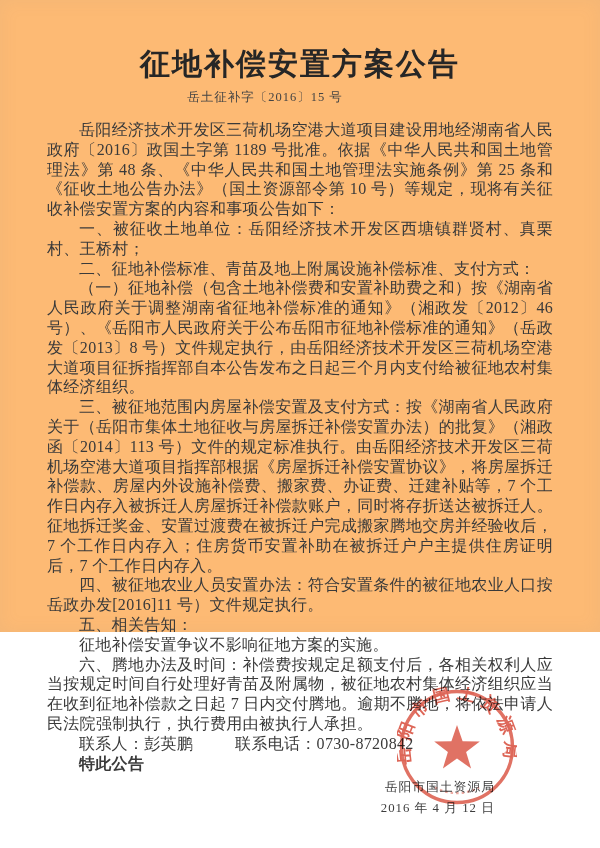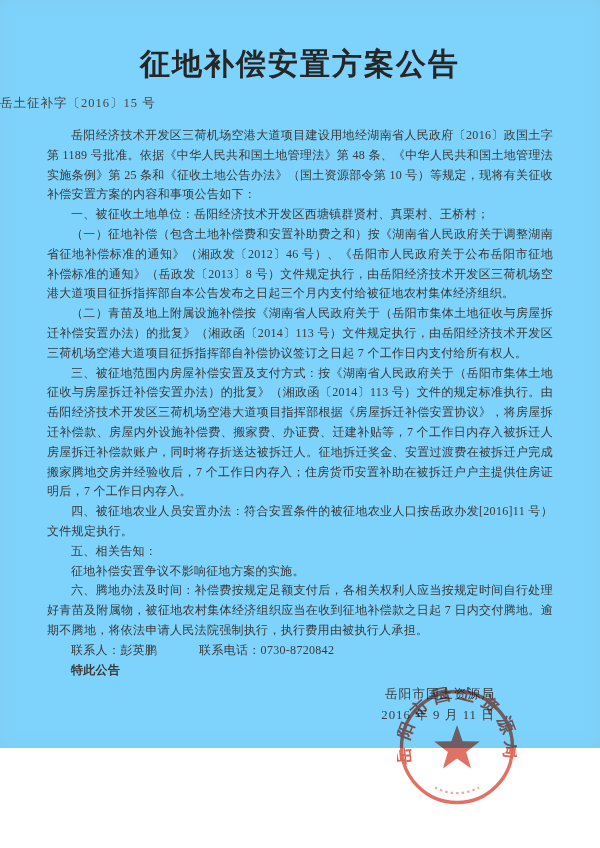--- a/index.html
+++ b/index.html
@@ -9,44 +9,44 @@
   html,body{margin:0;padding:0;}
   body{
     width:600px;height:848px;
     background:#ffffff;
     font-family:"Liberation Serif","DejaVu Serif",serif;
     color:var(--ink);
     overflow:hidden;
   }
   .page{
     position:relative;
-    width:600px;height:748px;
-    background:#7dd3fc;
+    width:600px;height:632px;
+    background:#fdba74;
     box-shadow:inset 0 0 18px rgba(150,148,140,0.10);
     box-sizing:border-box;
   }
   .title{
     padding-top:44px;
     text-align:center;
     font-size:30px;
     font-weight:bold;
     letter-spacing:2px;
     color:#262626;
   }
   .doc-number{
-    margin-top:10px;
+    margin-top:4px;
     padding-right:70px;
-    text-align:left;
+    text-align:center;
     font-size:12.5px;
     color:#444;
     letter-spacing:1px;
   }
   .content{
     margin:14px 47px 0 47px;
-    font-size:12px;
+    font-size:16px;
     line-height:19.8px;
     text-align:justify;
     letter-spacing:0.3px;
     color:var(--ink);
   }
   .content p{
     margin:0;
     text-indent:2em;
   }
   .contact-line{margin:0;text-indent:2em;}
@@ -85,36 +85,36 @@
 
 <div class="page">
 
   <div class="title">征地补偿安置方案公告</div>
 
   <div class="doc-number">岳土征补字〔2016〕15 号</div>
 
   <div class="content">
     <p>岳阳经济技术开发区三荷机场空港大道项目建设用地经湖南省人民政府〔2016〕政国土字第 1189 号批准。依据《中华人民共和国土地管理法》第 48 条、《中华人民共和国土地管理法实施条例》第 25 条和《征收土地公告办法》（国土资源部令第 10 号）等规定，现将有关征收补偿安置方案的内容和事项公告如下：</p>
     <p>一、被征收土地单位：岳阳经济技术开发区西塘镇群贤村、真栗村、王桥村；</p>
+    <p>二、征地补偿标准、青苗及地上附属设施补偿标准、支付方式：</p>
     <p>（一）征地补偿（包含土地补偿费和安置补助费之和）按《湖南省人民政府关于调整湖南省征地补偿标准的通知》（湘政发〔2012〕46 号）、《岳阳市人民政府关于公布岳阳市征地补偿标准的通知》（岳政发〔2013〕8 号）文件规定执行，由岳阳经济技术开发区三荷机场空港大道项目征拆指挥部自本公告发布之日起三个月内支付给被征地农村集体经济组织。</p>
-    <p>（二）青苗及地上附属设施补偿按《湖南省人民政府关于（岳阳市集体土地征收与房屋拆迁补偿安置办法）的批复》（湘政函〔2014〕113 号）文件规定执行，由岳阳经济技术开发区三荷机场空港大道项目征拆指挥部自补偿协议签订之日起 7 个工作日内支付给所有权人。</p>
     <p>三、被征地范围内房屋补偿安置及支付方式：按《湖南省人民政府关于（岳阳市集体土地征收与房屋拆迁补偿安置办法）的批复》（湘政函〔2014〕113 号）文件的规定标准执行。由岳阳经济技术开发区三荷机场空港大道项目指挥部根据《房屋拆迁补偿安置协议》，将房屋拆迁补偿款、房屋内外设施补偿费、搬家费、办证费、迁建补贴等，7 个工作日内存入被拆迁人房屋拆迁补偿款账户，同时将存折送达被拆迁人。征地拆迁奖金、安置过渡费在被拆迁户完成搬家腾地交房并经验收后，7 个工作日内存入；住房货币安置补助在被拆迁户户主提供住房证明后，7 个工作日内存入。</p>
     <p>四、被征地农业人员安置办法：符合安置条件的被征地农业人口按岳政办发[2016]11 号）文件规定执行。</p>
     <p>五、相关告知：</p>
     <p>征地补偿安置争议不影响征地方案的实施。</p>
     <p>六、腾地办法及时间：补偿费按规定足额支付后，各相关权利人应当按规定时间自行处理好青苗及附属物，被征地农村集体经济组织应当在收到征地补偿款之日起 7 日内交付腾地。逾期不腾地，将依法申请人民法院强制执行，执行费用由被执行人承担。</p>
 
     <p class="contact-line"><span>联系人：</span><span>彭英鹏</span><span class="contact-gap"></span><span>联系电话：</span><span>0730-8720842</span></p>
 
     <p class="closing">特此公告</p>
   </div>
 
   <div class="signature">
     <div>岳阳市国土资源局</div>
-    <div>2016 年 9 月 11 日</div>
+    <div>2016 年 4 月 12 日</div>
   </div>
 
   <div class="seal">
     <svg viewBox="0 0 120 120" xmlns="http://www.w3.org/2000/svg" xmlns:xlink="http://www.w3.org/1999/xlink">
       <circle cx="60" cy="60" r="55.5" fill="none" stroke="#d9503f" stroke-width="3.4" opacity="0.92"></circle>
       <path id="sealArc" d="M 16.5 80.3 A 48 48 0 1 1 103.5 80.3" fill="none"></path>
       <text class="arc-text">
         <textPath href="#sealArc" xlink:href="#sealArc" startOffset="50%" text-anchor="middle">岳阳市国土资源局</textPath>
       </text>
       <polygon points="60,38 65.6,54.2 82.8,54.6 69.1,65 74.1,81.4 60,71.6 45.9,81.4 50.9,65 37.2,54.6 54.4,54.2" fill="#d9503f" opacity="0.92"></polygon>

